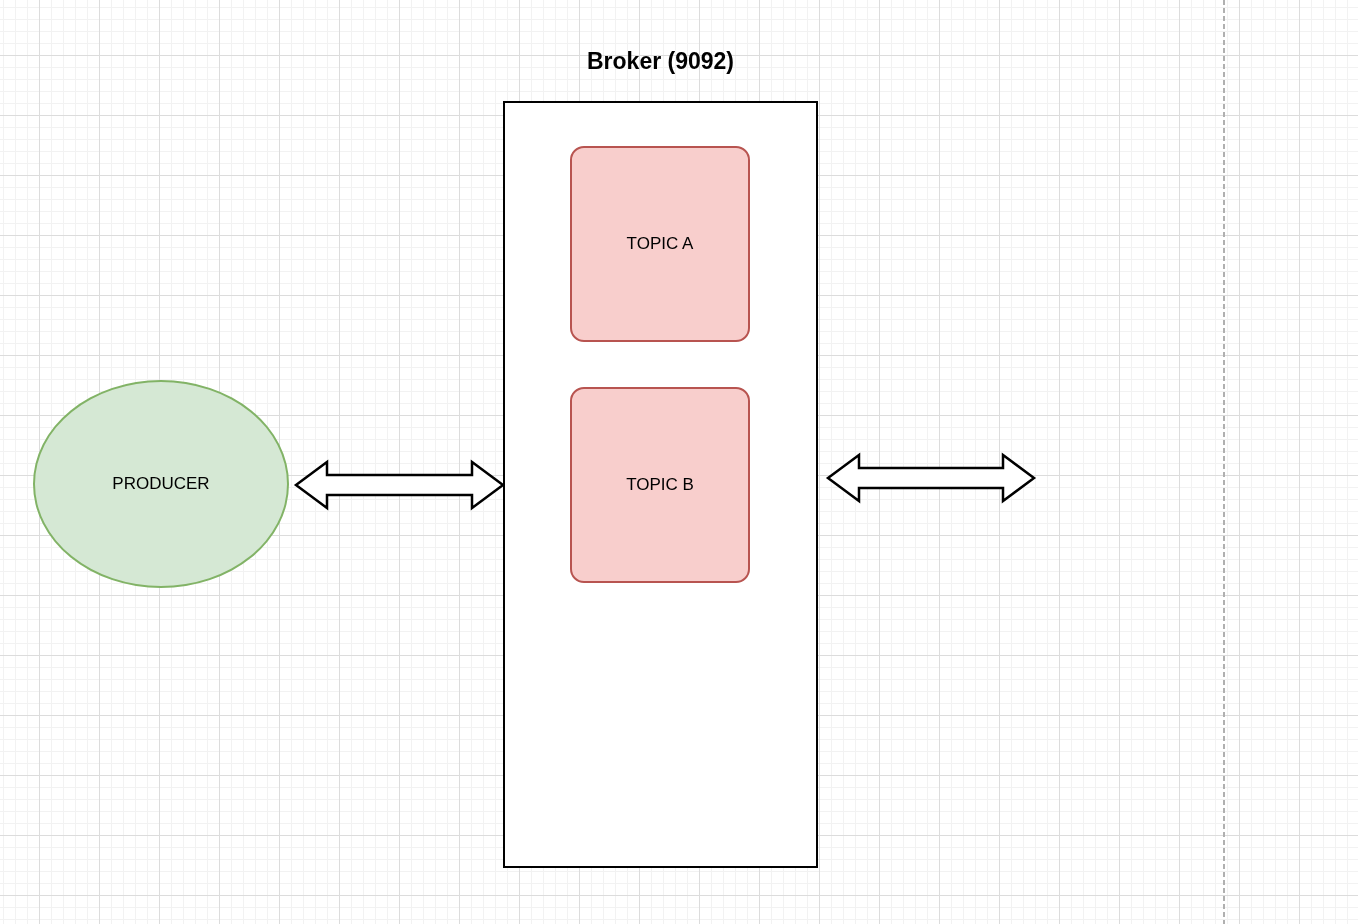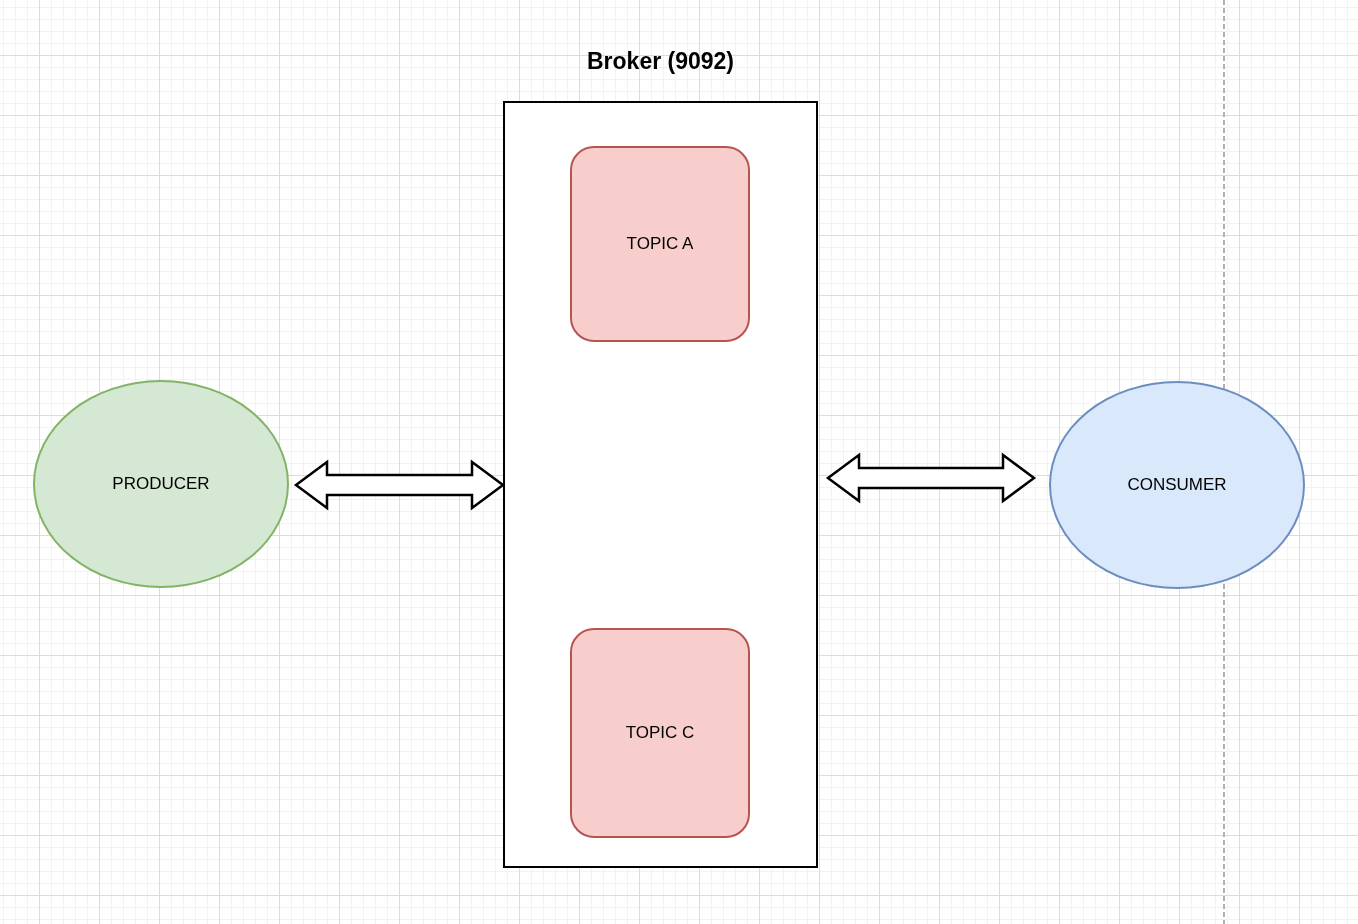--- a/index.html
+++ b/index.html
@@ -94,21 +94,21 @@
     border: 2px solid var(--broker-stroke, #000000);
   }
 
   .topic {
     position: absolute;
     left: 65px;              
     width: 180px;
     box-sizing: border-box;
     background: var(--topic-fill, #f8cecc);
     border: 2px solid var(--topic-stroke, #b85450);
-    border-radius: 24px;
+    border-radius: 14px;
     display: flex;
     align-items: center;
     justify-content: center;
   }
 
   .topic-a { top: 43px;  height: 196px; }
   .topic-b { top: 284px; height: 196px; }
   .topic-c { top: 525px; height: 210px; }
 
   .arrow-svg {
@@ -131,32 +131,29 @@
 <div class="canvas">
 
   <div class="dashed-guide"></div>
 
   <div class="broker-title">Broker (9092)</div>
 
   <div class="broker-box">
     <div class="topic topic-a">
       <span class="node-label">TOPIC A</span>
     </div>
-    <div class="topic topic-c">
-      <span class="node-label">TOPIC C</span>
+    <div class="topic topic-b">
+      <span class="node-label">TOPIC B</span>
     </div>
   </div>
 
   <div class="ellipse producer">
     <span class="node-label">PRODUCER</span>
   </div>
 
-  <div class="ellipse consumer">
-    <span class="node-label">CONSUMER</span>
-  </div>
 
   <svg class="arrow-svg arrow-left" width="211" height="56" viewBox="0 0 211 56">
     <polygon class="arrow-poly" points="2,28 33,5 33,18 178,18 178,5 209,28 178,51 178,38 33,38 33,51"></polygon>
   </svg>
 
   <svg class="arrow-svg arrow-right" width="210" height="56" viewBox="0 0 210 56">
     <polygon class="arrow-poly" points="2,28 33,5 33,18 177,18 177,5 208,28 177,51 177,38 33,38 33,51"></polygon>
   </svg>
 
 </div>

